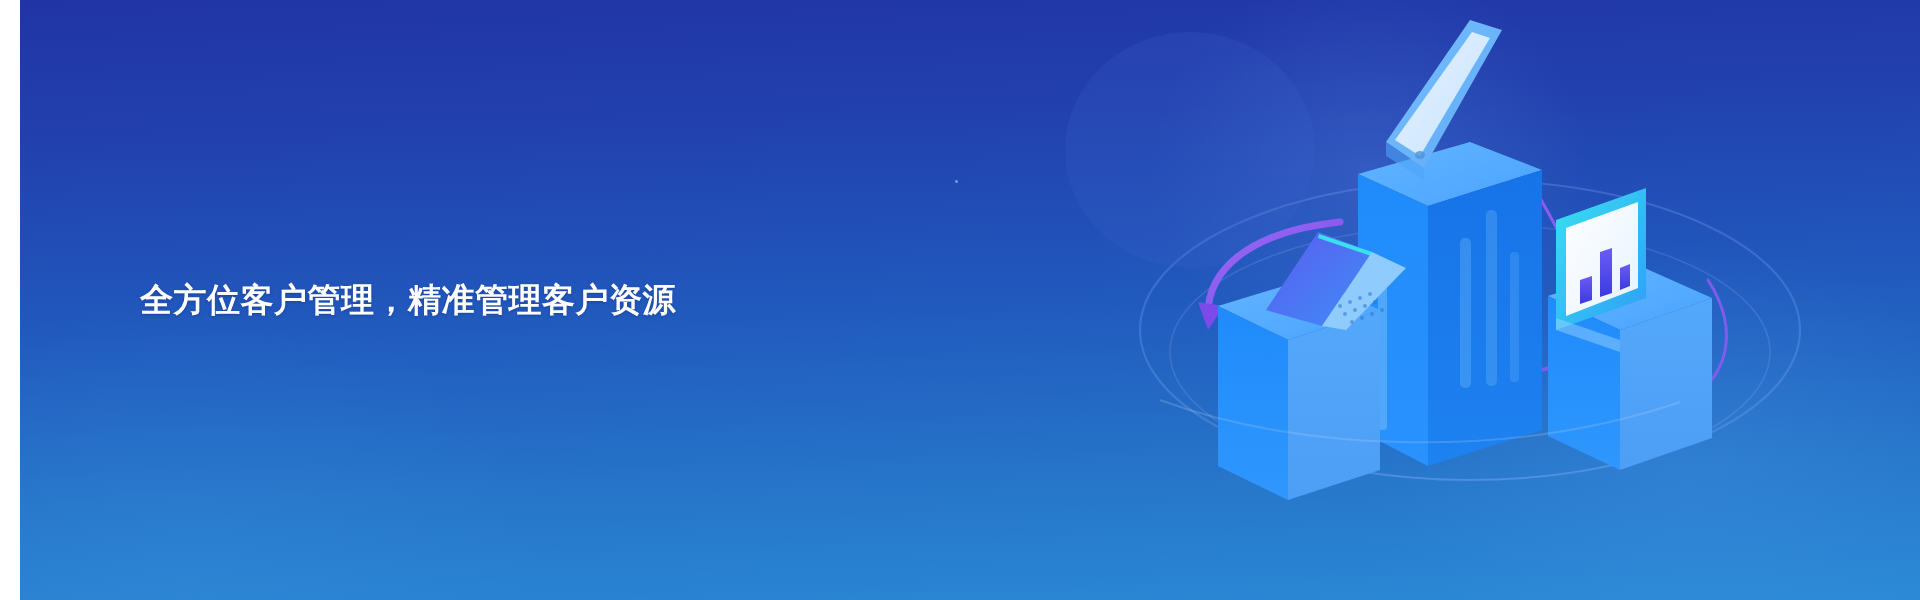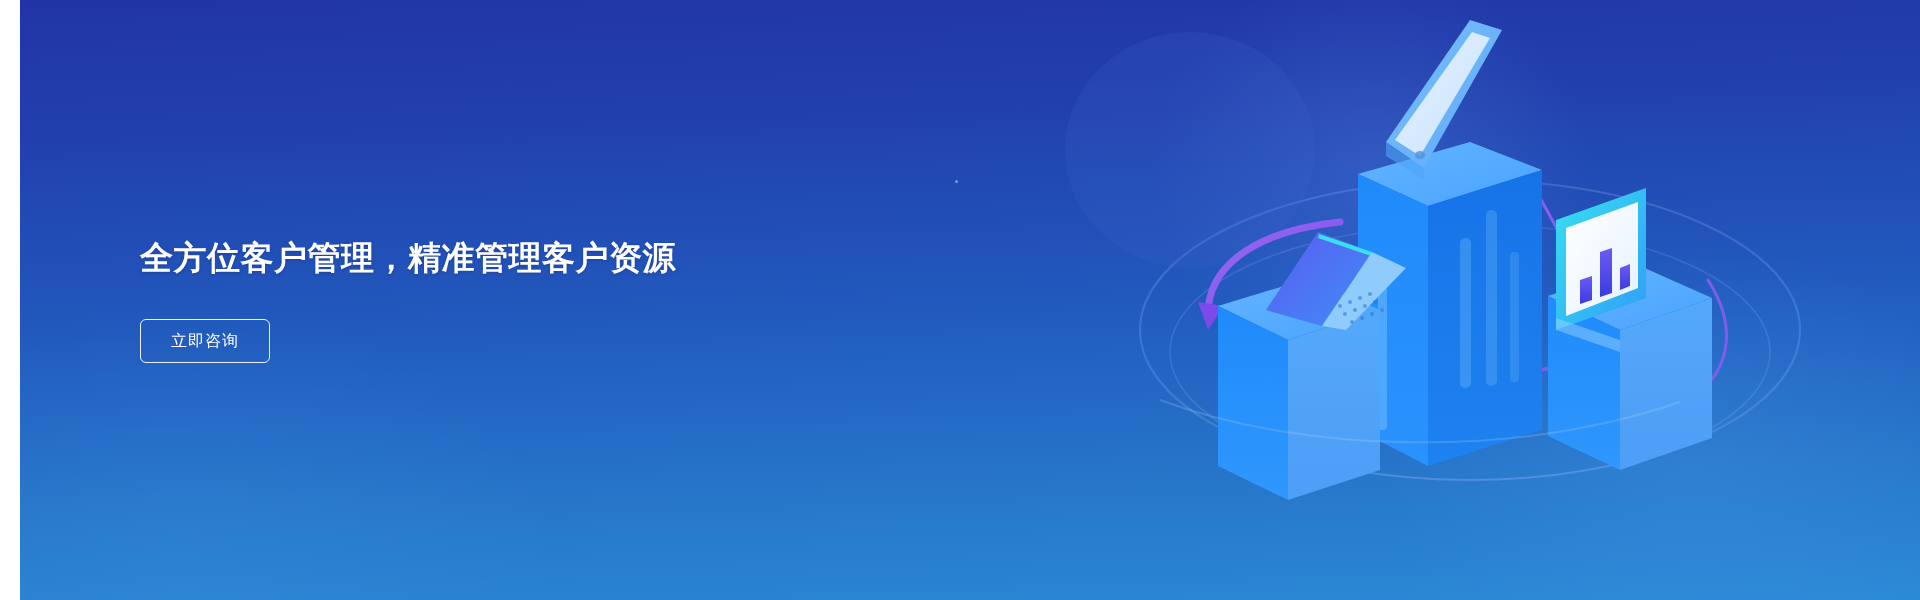--- a/index.html
+++ b/index.html
@@ -233,18 +233,15 @@
       </g>
 
       <path d="M120,400 C260,452 470,460 640,402" fill="none" stroke="#bcd6ff" stroke-width="2" opacity=".22"></path>
     </svg>
   </div>
 
   <div class="content">
     <h1 class="headline">全方位客户管理，精准管理客户资源</h1>
 
 
-    <div class="cta-wrap">
-      <button class="cta">立即咨询</button>
-    </div>
   </div>
 
 </div>
 
 </body></html>

